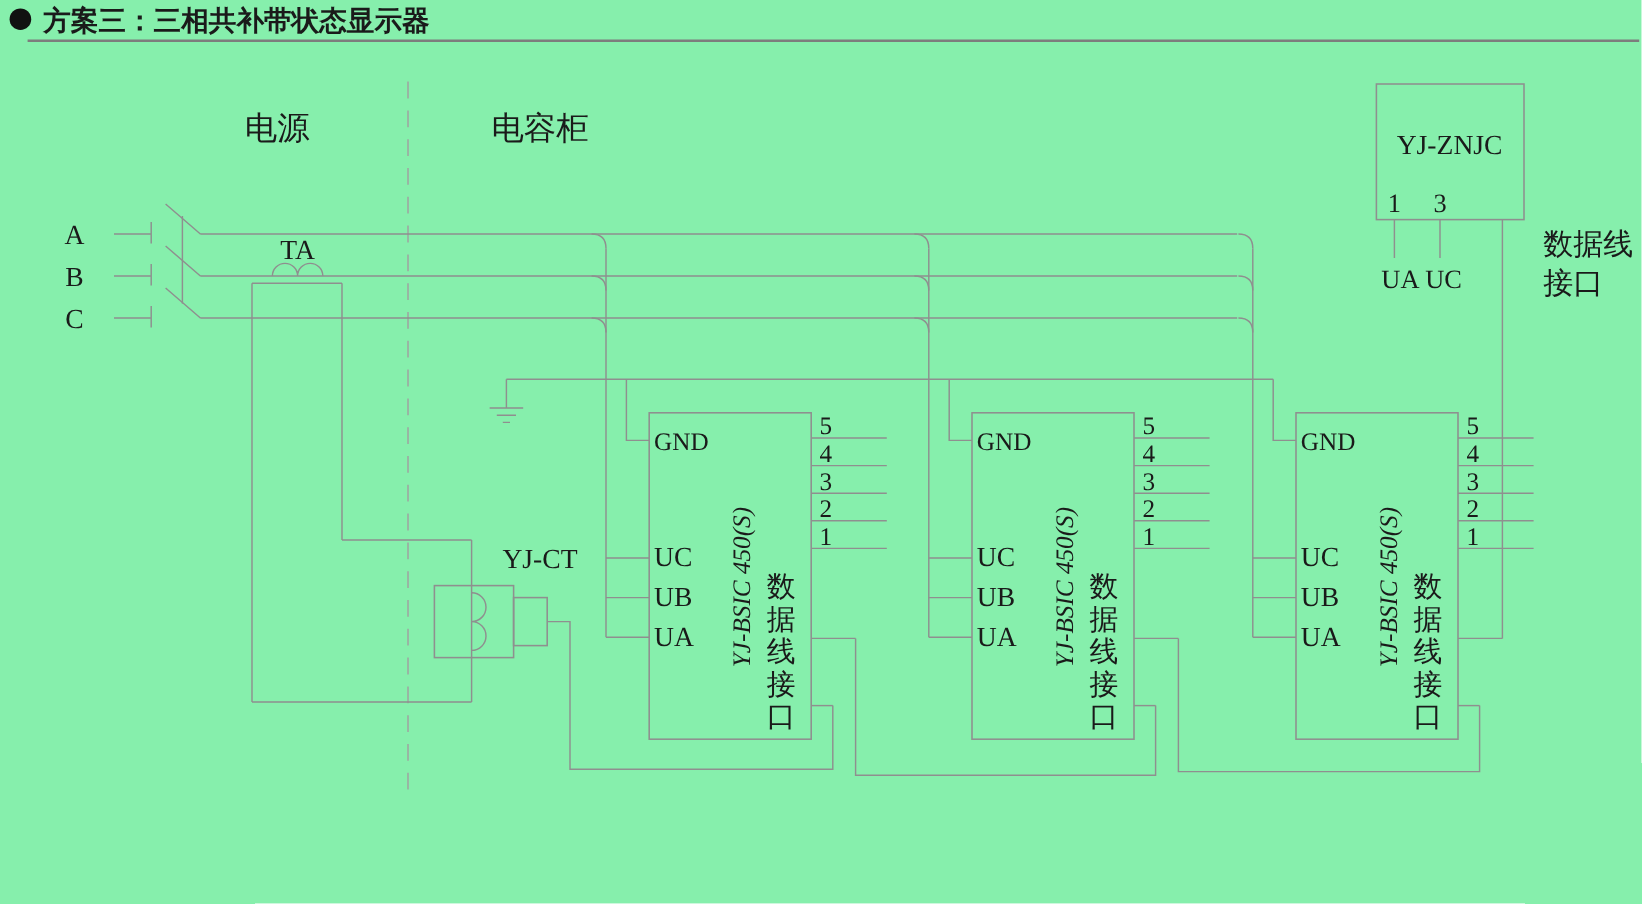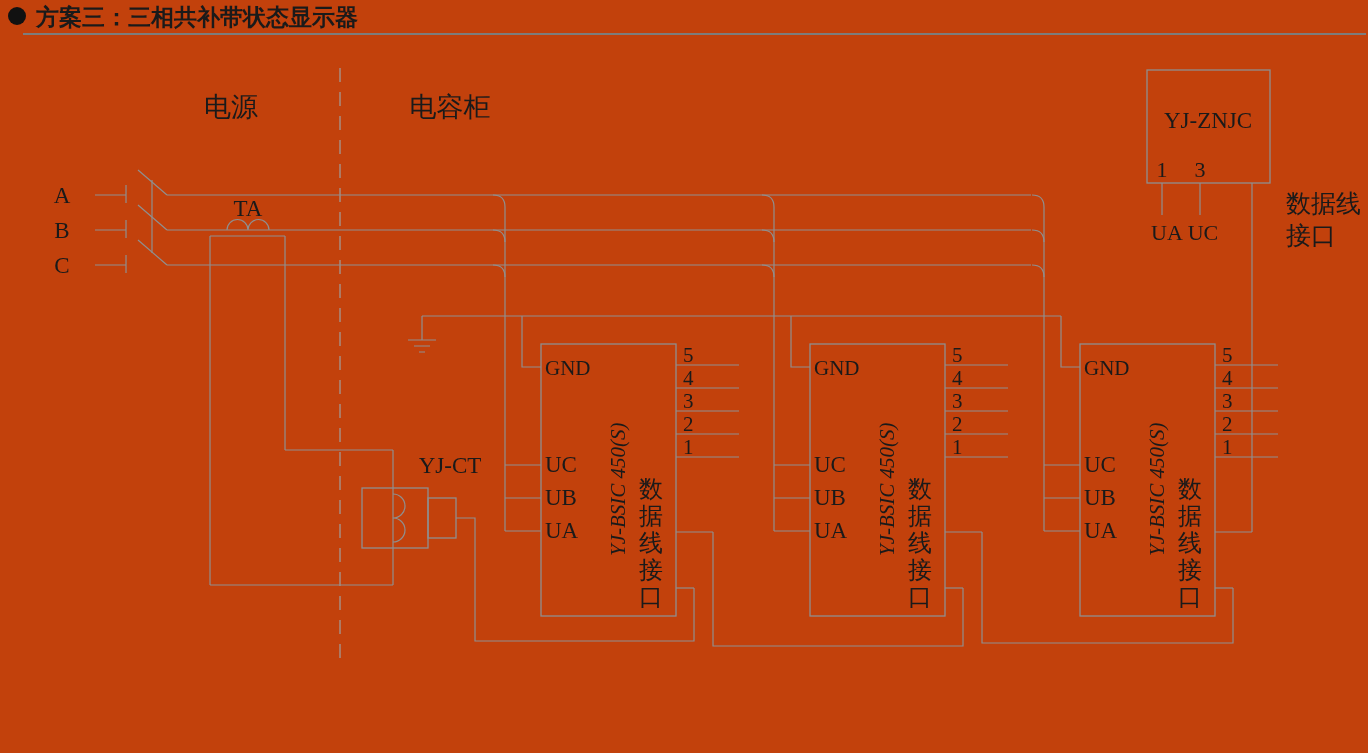--- a/index.html
+++ b/index.html
@@ -1,20 +1,20 @@
 <!DOCTYPE html>
 <html style="--wire: #8f8f8f; --text: #1a1a1a;"><head>
 <meta charset="utf-8">
 <style>
   :root{
     --wire:#8f8f8f;
     --text:#1a1a1a;
   }
   html,body{margin:0;padding:0;background:#ffffff;}
-  .stage{position:relative;width:1368px;height:753px;background:#c2410c;overflow:hidden;}
+  .stage{position:relative;width:1368px;height:753px;background:#86efac;overflow:hidden;}
   svg{display:block;}
   .w{stroke:var(--wire);stroke-width:1.2;fill:none;}
   .w2{stroke:var(--wire);stroke-width:1.3;fill:none;}
   .dash{stroke:#a0a0a0;stroke-width:1.2;fill:none;stroke-dasharray:14 10;}
   .rule{stroke:#7d7d7d;stroke-width:2;fill:none;}
   text{fill:var(--text);font-family:"Liberation Serif", serif;}
   .t23{font-size:23px;}
   .t21{font-size:21px;}
   .t22{font-size:22px;}
   .cjk{font-family:"Liberation Sans", sans-serif;font-size:27px;}

